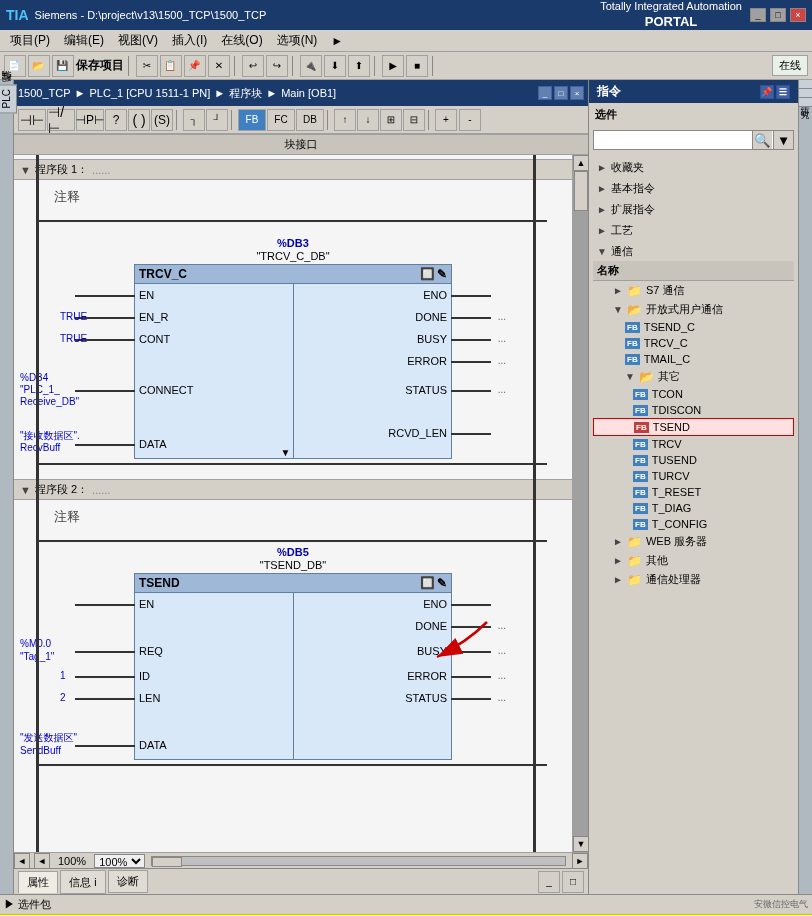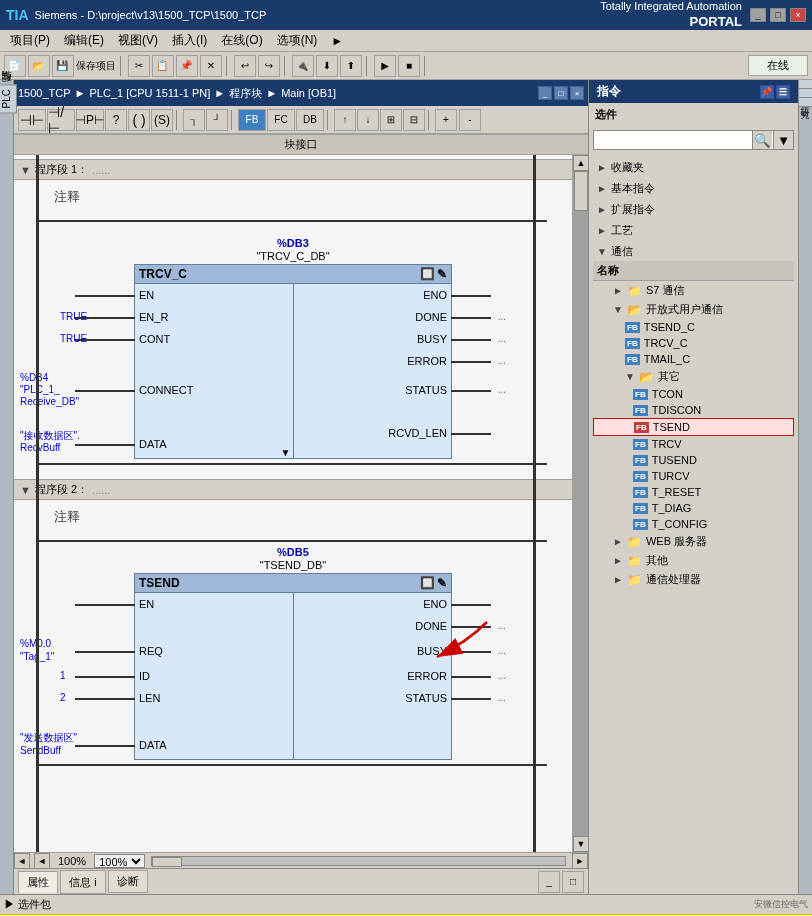--- a/index.html
+++ b/index.html
@@ -38,21 +38,21 @@
       background: #d4d0c8;
       display: flex;
       align-items: center;
       padding: 2px 4px;
       height: 28px;
       border-bottom: 1px solid #a0a0a0;
       gap: 2px;
     }
     .tb-btn { width: 22px; height: 22px; background: #d4d0c8; border: 1px solid #a0a0a0; display: flex; align-items: center; justify-content: center; cursor: pointer; font-size: 10px; }
     .tb-sep { width: 4px; height: 20px; border-left: 1px solid #888; margin: 0 2px; }
-    .online-btn { background: #e8f0e8; border: 1px solid #a0a0a0; padding: 2px 18px; font-size: 11px; }
+    .online-btn { background: #e8f0e8; border: 1px solid #a0a0a0; padding: 2px 6px; font-size: 11px; }
 
     
     .main-layout {
       display: flex;
       height: calc(916px - 30px - 22px - 28px - 22px);
     }
 
     
     .left-tabs {
       width: 14px;
@@ -347,21 +347,21 @@
   </style>
 </head>
 <body>
 
 <div class="title-bar">
   <div class="title-bar-left">
     <span class="title-bar-logo">TIA</span>
     <span class="title-bar-title">Siemens - D:\project\v13\1500_TCP\1500_TCP</span>
   </div>
   <div style="display:flex; gap:8px; align-items:center;">
-    <div style="text-align:right; color:white; font-size:11px; line-height:1.3;">
+    <div style="text-align:center; color:white; font-size:11px; line-height:1.3;">
       <div>Totally Integrated Automation</div>
       <div style="font-size:13px; font-weight:bold;">PORTAL</div>
     </div>
     <div class="title-bar-controls">
       <div class="title-btn">_</div>
       <div class="title-btn">□</div>
       <div class="title-btn" style="background:#cc4444; color:white;">×</div>
     </div>
   </div>
 </div>
@@ -373,21 +373,21 @@
   <span class="menu-item">插入(I)</span>
   <span class="menu-item">在线(O)</span>
   <span class="menu-item">选项(N)</span>
   <span class="menu-item">►</span>
 </div>
 
 <div class="toolbar">
   <div class="tb-btn">📄</div>
   <div class="tb-btn">📂</div>
   <div class="tb-btn" title="保存项目">💾</div>
-  <span style="font-size:10px;">保存项目</span>
+  <span style="font-size:12px;font-weight:bold;">保存项目</span>
   <div class="tb-sep"></div>
   <div class="tb-btn">✂</div>
   <div class="tb-btn">📋</div>
   <div class="tb-btn">📌</div>
   <div class="tb-btn">✕</div>
   <div class="tb-sep"></div>
   <div class="tb-btn">↩</div>
   <div class="tb-btn">↪</div>
   <div class="tb-sep"></div>
   <div class="tb-btn">🔌</div>

